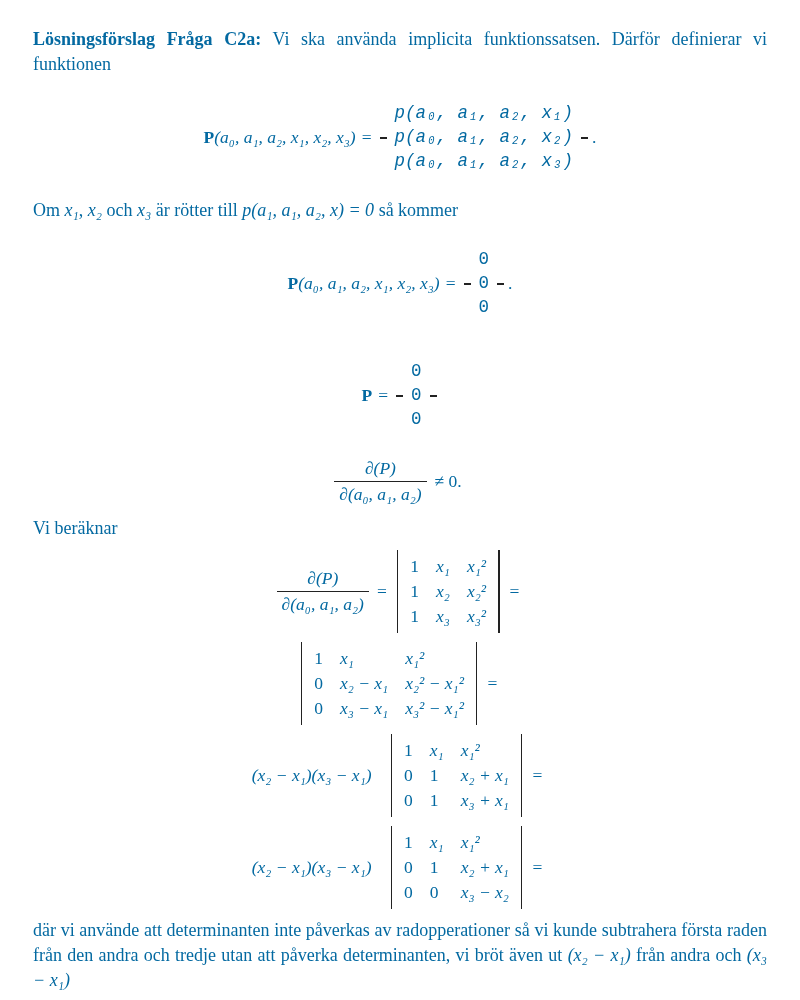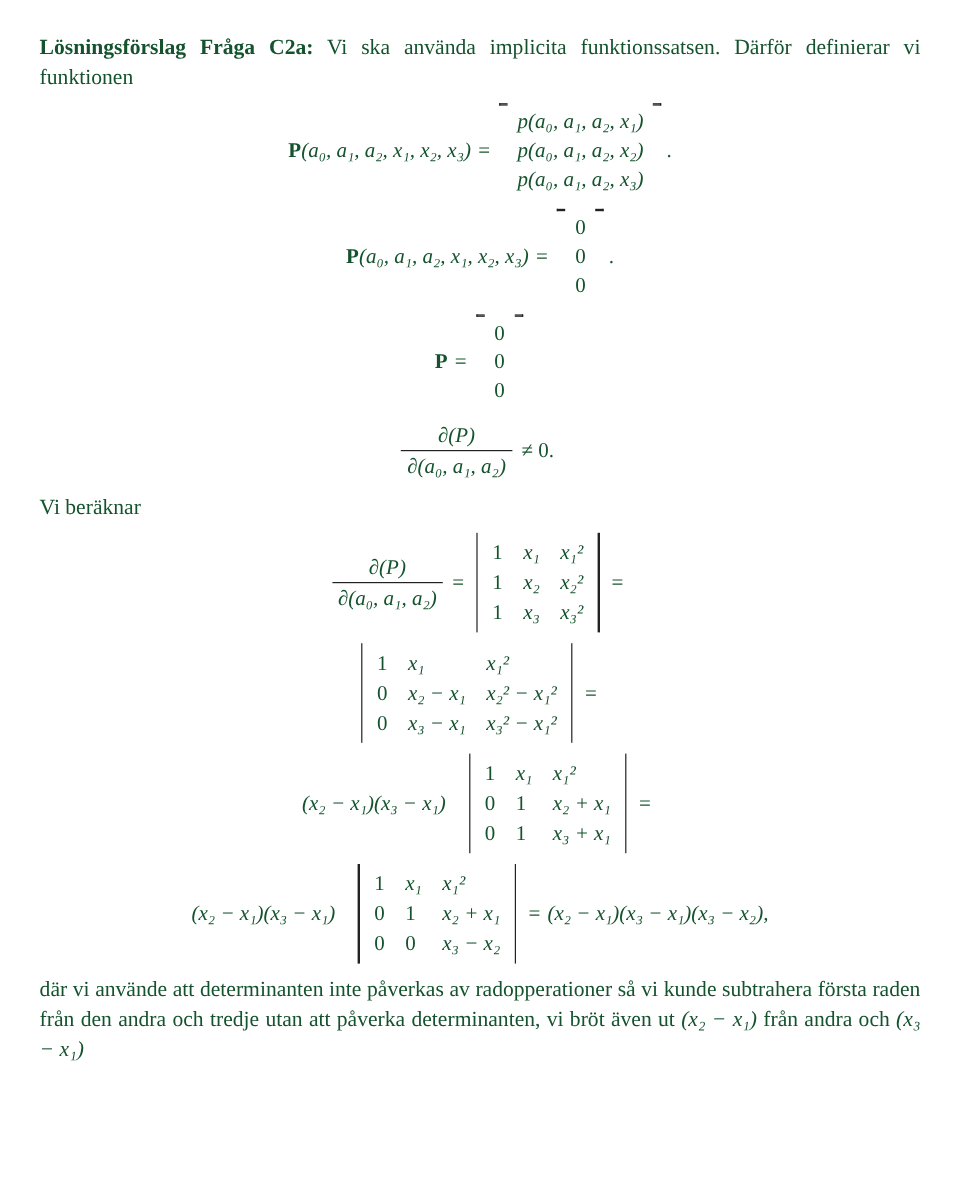--- a/index.html
+++ b/index.html
@@ -11,21 +11,21 @@
     overflow: hidden;
   }
   .page {
     box-sizing: border-box;
     width: 800px;
     height: 1000px;
     padding: 24px 33px 0 33px;
     font-family: "Liberation Serif", "DejaVu Serif", serif;
     font-size: 18px;
     line-height: 25px;
-    color: #14532d;
+    color: #0369a1;
   }
   .para {
     margin: 3px 0;
     text-align: justify;
   }
   .bold { font-weight: 700; }
   .m { font-style: italic; }
   .mbf { font-weight: 700; font-style: normal; }
   .n { font-style: normal; }
 
@@ -37,21 +37,21 @@
     margin: 9px 0;
     font-size: 17.5px;
     line-height: 23px;
     white-space: nowrap;
   }
   .rel { padding: 0 6px; }
   .tail { margin-left: 2px; align-self: center; }
   .pre { margin-right: 15px; }
 
   
-  .vec { display: inline-flex; align-items: flex-start; margin: 0 2px; }
+  .vec { display: inline-flex; align-items: center; margin: 12px 2px; font-family: Liberation Mono, monospace; }
   .brk { width: 6px; border: 1.6px solid #222; }
   .brk.l { border-right: 0; }
   .brk.r { border-left: 0; }
   .vrows {
     display: flex;
     flex-direction: column;
     align-items: center;
     row-gap: 1px;
     padding: 4px 8px;
   }
@@ -95,20 +95,21 @@
         <span class="m">p(a₀, a₁, a₂, x₁)</span>
         <span class="m">p(a₀, a₁, a₂, x₂)</span>
         <span class="m">p(a₀, a₁, a₂, x₃)</span>
       </span>
       <span class="brk r"></span>
     </span>
     <span class="tail">.</span>
   </div>
 
 
+  <p class="para"><span>Om </span><span class="m">x₁</span><span>, </span><span class="m">x₂</span><span> och </span><span class="m">x₃</span><span> är rötter till </span><span class="m">p(a₁, a₁, a₂, x) = 0</span><span> så kommer</span></p>
 
   <div class="eqline">
     <span class="mbf">P</span>
       <span class="m">(a₀, a₁, a₂, x₁, x₂, x₃)</span>
     <span class="rel">=</span>
     <span class="vec">
       <span class="brk l"></span>
       <span class="vrows">
         <span class="n">0</span>
         <span class="n">0</span>
@@ -219,18 +220,17 @@
         <span class="n">0</span>
           <span class="n">1</span>
           <span class="m">x₂ + x₁</span>
         <span class="n">0</span>
           <span class="n">0</span>
           <span class="m">x₃ − x₂</span>
       </span>
       <span class="dbar"></span>
     </span>
     <span class="rel">=</span>
-    <span class="m">(x₂ − x₁)(x₃ − x₁)(x₃ − x₂),</span>
   </div>
 
   <p class="para"><span>där vi använde att determinanten inte påverkas av radopperationer så vi kunde subtrahera första raden från den andra och tredje utan att påverka determinanten, vi bröt även ut </span><span class="m">(x₂ − x₁)</span><span> från andra och </span><span class="m">(x₃ − x₁)</span></p>
 
 </div>
 
 </body></html>

